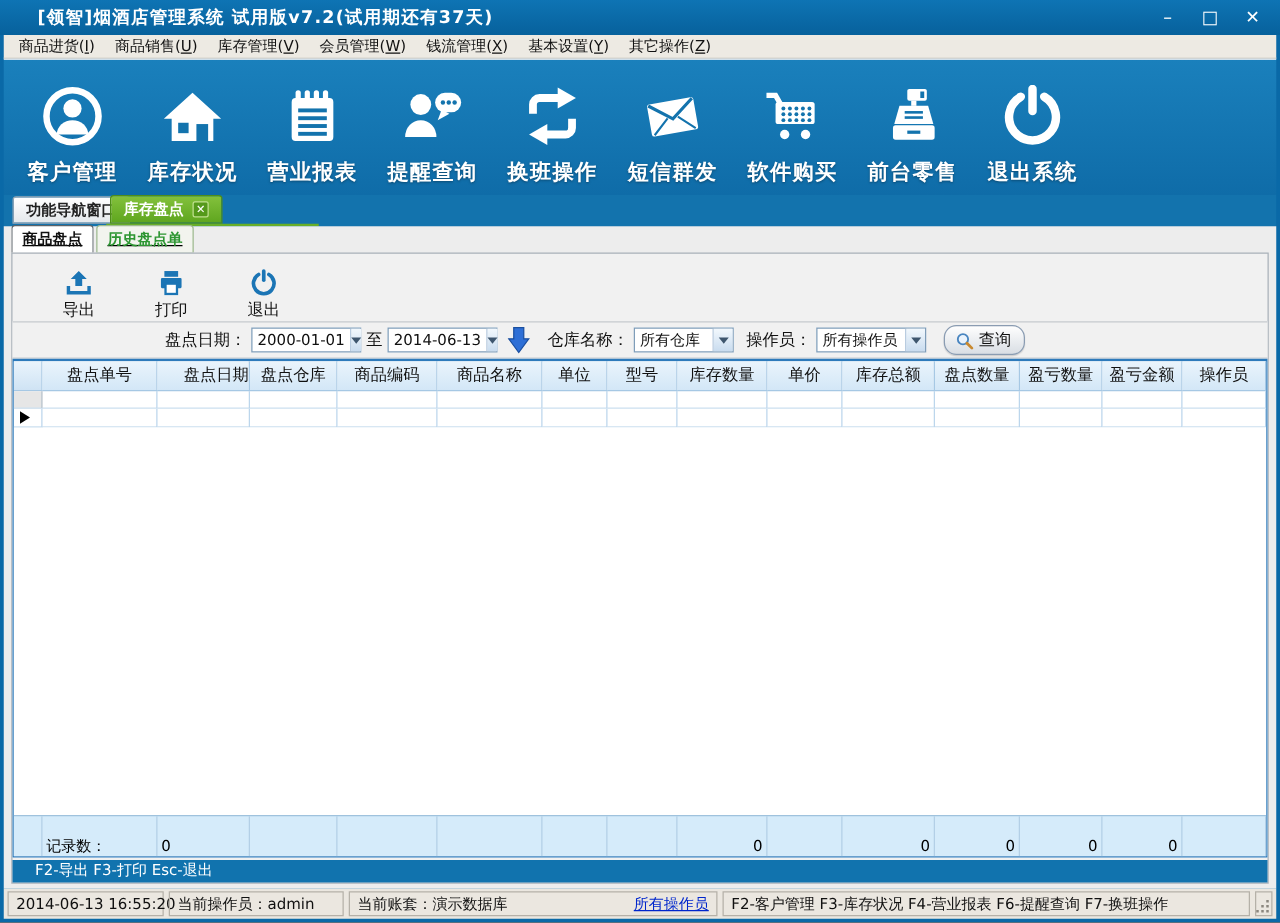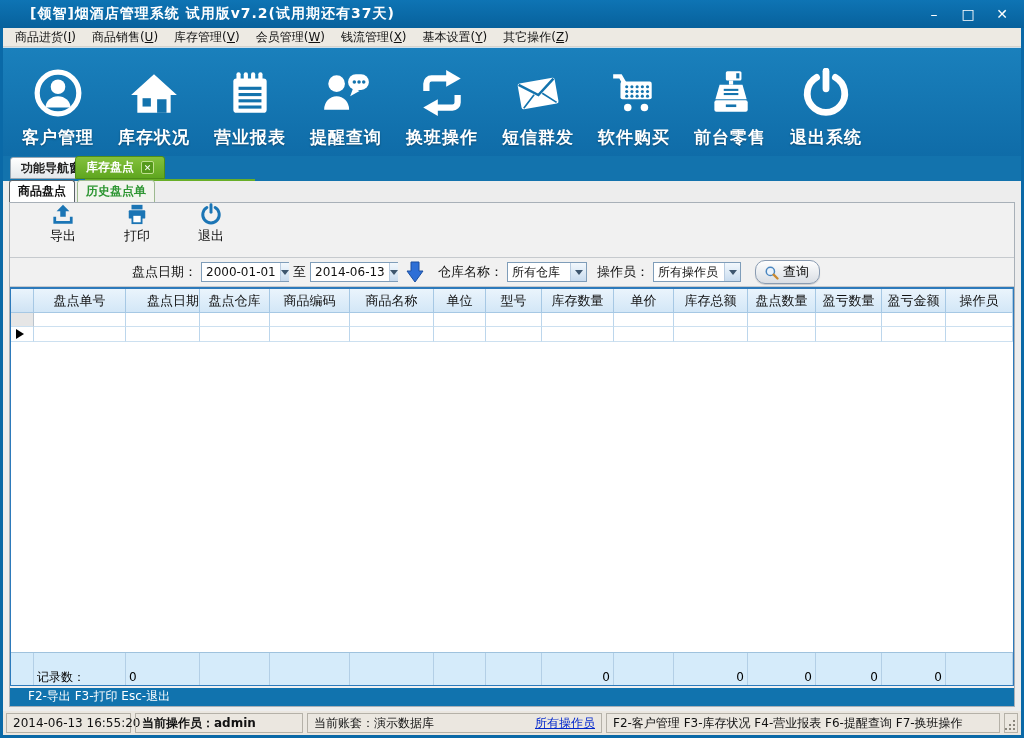--- a/index.html
+++ b/index.html
@@ -27,36 +27,36 @@
   .tb-btn{width:82px;margin-right:14px;display:flex;flex-direction:column;align-items:center;cursor:pointer;}
   .tb-ic{width:50px;height:50px;margin:2px 0 8px 0;}
   .tb-lb{color:#fff;font-size:17px;font-weight:bold;letter-spacing:1px;white-space:nowrap;
     text-shadow:0 1px 2px rgba(0,0,0,.35);}
 
   
   .tabstrip{position:absolute;left:3px;right:3px;top:156px;height:25px;background:#1373AD;}
   .tab{position:absolute;bottom:2px;display:flex;align-items:center;cursor:pointer;
     border-radius:3px 3px 0 0;font-size:12px;font-weight:bold;padding:0 10px;height:22px;}
   .tab.inactive{left:7px;background:linear-gradient(#FFFFFF,#E4E8EB);color:#222;border:1px solid #9AA8B5;}
-  .tab.active{left:72px;background:linear-gradient(#83C13C,#5FA61F);color:#fff;height:23px;
+  .tab.active{left:85px;background:linear-gradient(#83C13C,#5FA61F);color:#fff;height:23px;
     border:1px solid #4E8E18;}
   .tab-close{display:inline-block;margin-left:7px;width:13px;height:13px;line-height:12px;text-align:center;
     background:#55991B;border:1px solid #BFE08E;border-radius:2px;color:#fff;font-size:9px;font-weight:bold;}
   .tab-underline{position:absolute;left:82px;bottom:0;width:170px;height:2px;background:#68AE28;}
 
   
   .content{position:absolute;left:3px;right:3px;top:181px;bottom:27px;background:#EDEDED;}
-  .subtabs{position:absolute;left:6px;top:2px;height:20px;display:flex;align-items:flex-end;gap:2px;}
+  .subtabs{position:absolute;left:6px;top:2px;height:20px;display:flex;align-items:flex-end;gap:2px;text-decoration:underline;}
   .subtab{font-size:12px;font-weight:bold;padding:2px 8px 2px 8px;border-radius:3px 3px 0 0;cursor:pointer;white-space:nowrap;}
   .subtab.active{background:#FFFFFF;border:1px solid #5A6268;border-bottom:1px solid #fff;color:#111;}
   .subtab.inactive{background:#F2F4EE;border:1px solid #9DB98F;color:#2E9633;}
 
   .page{position:absolute;left:6px;right:6px;top:21px;bottom:4px;border:1px solid #A8B0B8;
     background:#F1F1F1;display:flex;flex-direction:column;}
-  .actions{height:54px;display:flex;align-items:flex-start;padding-left:30px;gap:28px;}
+  .actions{height:54px;display:flex;align-items:flex-end;padding-left:30px;gap:28px;}
   .act-btn{width:46px;display:flex;flex-direction:column;align-items:center;cursor:pointer;}
   .act-btn svg{width:22px;height:22px;margin-bottom:2px;}
   .act-lb{font-size:13px;color:#111;white-space:nowrap;}
 
   .filterbar{height:30px;border-top:1px solid #C6CACE;border-bottom:1px solid #C6CACE;
     display:flex;align-items:center;padding-left:118px;background:#F1F1F1;white-space:nowrap;}
   .flt-lb{font-size:13px;color:#111;margin:0 4px;}
   .combo{display:inline-flex;align-items:center;border:1px solid #7F9DB9;background:#fff;height:20px;cursor:pointer;}
   .combo .val{font-size:12px;padding:0 4px;color:#111;}
   .combo .cbtn{width:16px;height:18px;margin-left:auto;border-left:1px solid #B9CCE0;
@@ -89,21 +89,21 @@
   .gfoot .num{text-align:right;}
 
   .hintbar{height:18px;margin-top:2px;background:#1173AE;color:#fff;font-size:12px;
     line-height:17px;padding-left:18px;}
 
   
   .statusbar{position:absolute;left:3px;right:3px;bottom:3px;height:24px;background:#EBE7E0;
     display:flex;align-items:stretch;padding:2px 3px;gap:4px;font-size:12px;color:#111;}
   .sb-panel{border:1px solid #B5B1A8;display:flex;align-items:center;padding:0 6px;white-space:nowrap;}
   .sb-dt{width:125px;}
-  .sb-op{width:168px;font-weight:bold;}
+  .sb-op{width:140px;}
   .sb-acct{width:295px;justify-content:space-between;}
   .sb-keys{flex:1;}
   .sb-link{color:#0026CC;text-decoration:underline;cursor:pointer;}
   .grip{width:13px;position:relative;}
   .grip i{position:absolute;right:2px;bottom:2px;width:2px;height:2px;background:#8A867D;
     box-shadow:-4px 0 0 #8A867D,-8px 0 0 #8A867D,0 -4px 0 #8A867D,-4px -4px 0 #8A867D,0 -8px 0 #8A867D;}
 </style>
 </head>
 <body>
 

